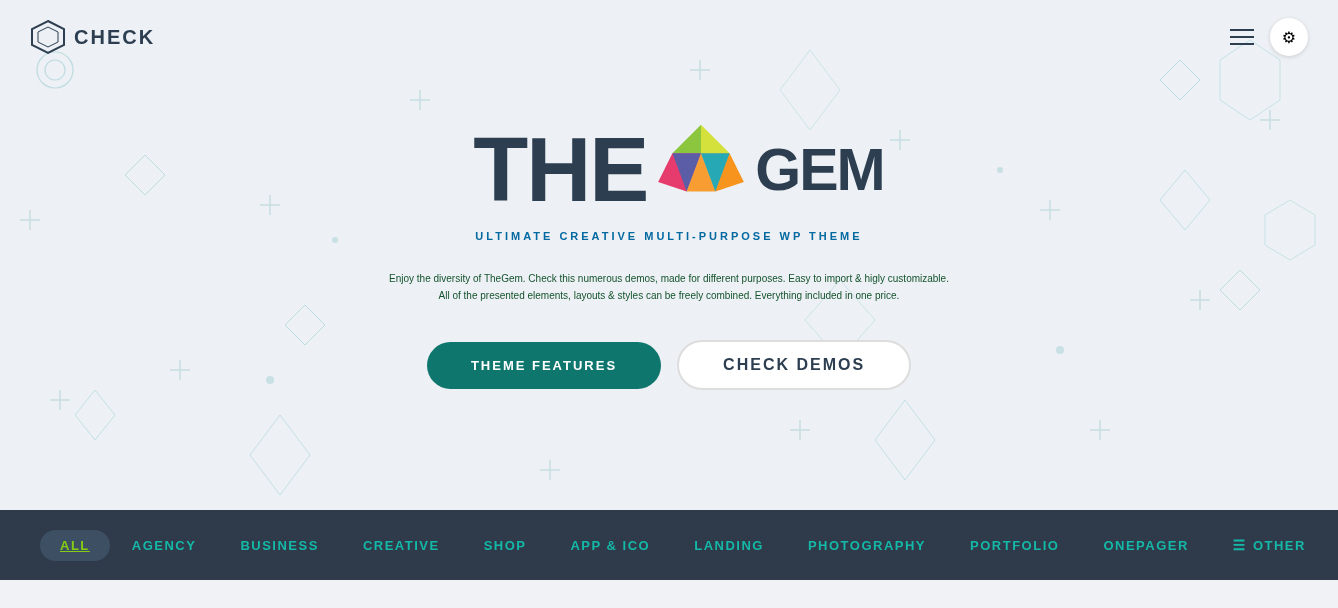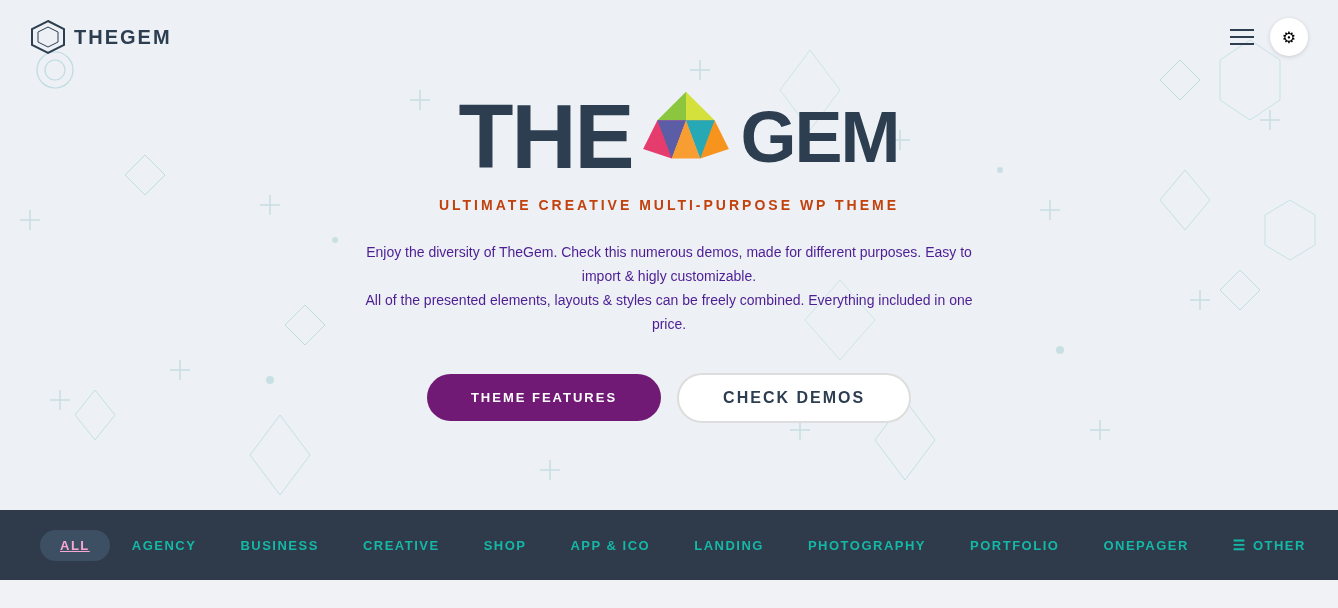--- a/index.html
+++ b/index.html
@@ -104,56 +104,56 @@
     }
     .title-the {
       font-size: 90px;
       font-weight: 900;
       color: #2c3e50;
       letter-spacing: -2px;
       line-height: 1;
       margin-left: 19px;
     }
     .title-gem {
-      font-size: 72px;
+      font-size: 59px;
       font-weight: 900;
       color: #2c3e50;
       letter-spacing: -2px;
       line-height: 1;
     }
     .gem-logo-svg {
       width: 100px;
       height: 100px;
       margin: 0 4px;
     }
 
     .hero-subtitle {
-      font-size: 14px;
+      font-size: 11px;
       font-weight: 700;
-      color: #c2410c;
+      color: #0369a1;
       letter-spacing: 3px;
       margin-bottom: 28px;
     }
 
     .hero-description {
-      font-size: 14px;
-      color: #4c1d95;
+      font-size: 10px;
+      color: #14532d;
       line-height: 1.7;
       max-width: 640px;
       margin-bottom: 36px;
       text-align: center;
     }
 
     .hero-buttons {
       display: flex;
       gap: 16px;
       align-items: center;
     }
     .btn-features {
-      background: #701a75;
+      background: #0f766e;
       color: white;
       border: none;
       border-radius: 30px;
       padding: 16px 44px;
       font-size: 13px;
       font-weight: 700;
       letter-spacing: 2px;
       cursor: pointer;
       text-transform: uppercase;
     }
@@ -184,21 +184,21 @@
       font-size: 13px;
       font-weight: 600;
       letter-spacing: 1.5px;
       text-transform: uppercase;
       padding: 0 22px;
       cursor: pointer;
       white-space: nowrap;
     }
     .nav-item.active {
       background: #3d4f63;
-      color: #f9a8d4;
+      color: #84cc16;
       padding: 8px 20px;
       border-radius: 20px;
       text-decoration: underline;
     }
     .nav-other {
       display: flex;
       align-items: center;
       gap: 6px;
     }
   </style>
@@ -276,21 +276,21 @@
       </g>
     </svg>
   </div>
 
   <div class="header">
     <a class="logo" href="#">
       <svg class="logo-icon" viewBox="0 0 36 36">
         <polygon points="18,2 34,10 34,26 18,34 2,26 2,10" fill="none" stroke="#2c3e50" stroke-width="2"></polygon>
         <polygon points="18,8 28,13 28,23 18,28 8,23 8,13" fill="none" stroke="#2c3e50" stroke-width="1"></polygon>
       </svg>
-      <span class="logo-text">THEGEM</span>
+      <span class="logo-text">CHECK</span>
     </a>
     <div class="header-right">
       <div class="menu-icon">
         <span></span>
           <span></span>
           <span></span>
       </div>
       <button class="settings-btn">⚙</button>
     </div>
   </div>

